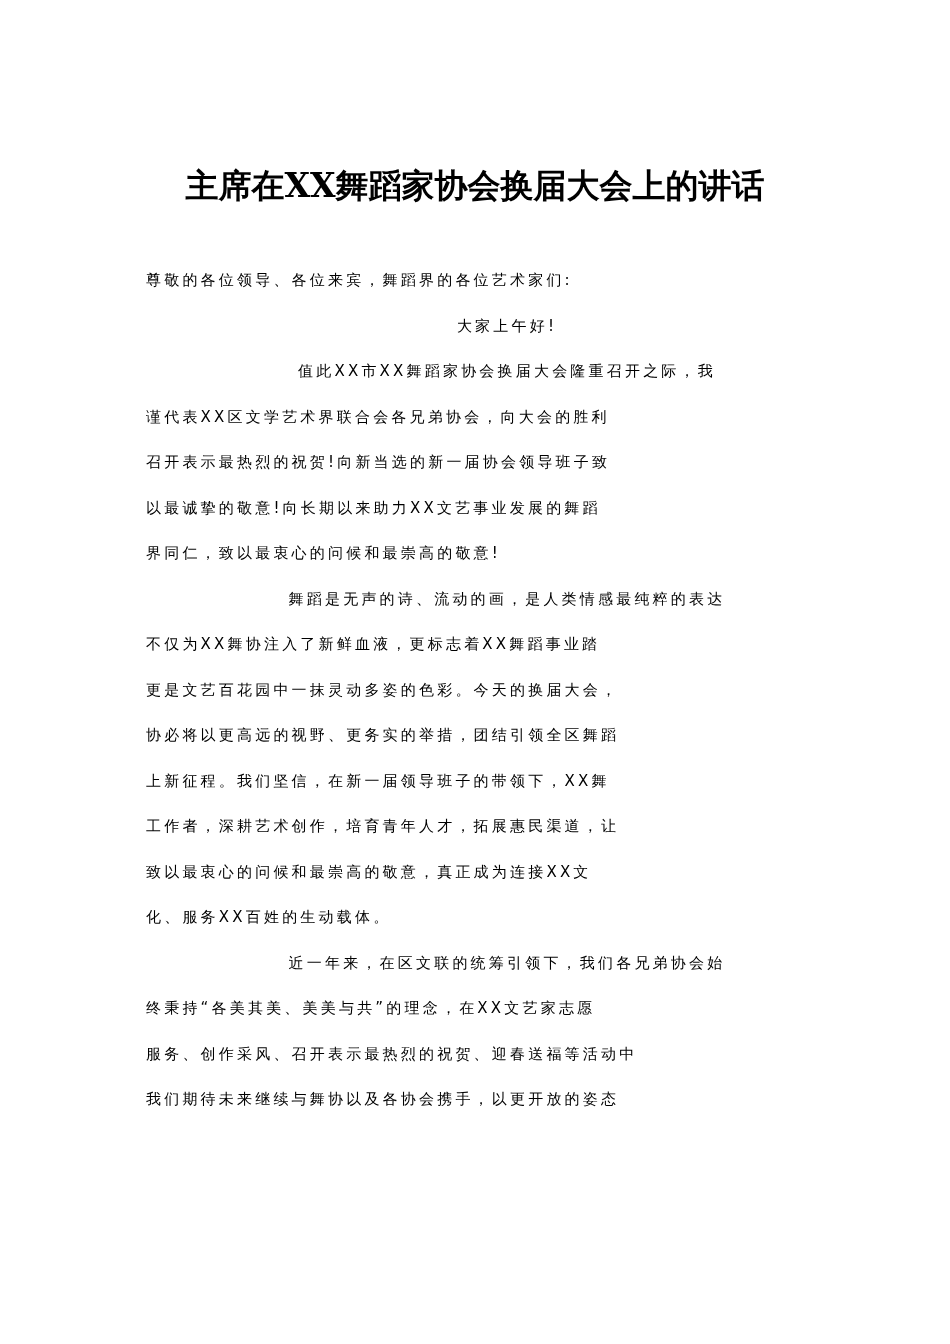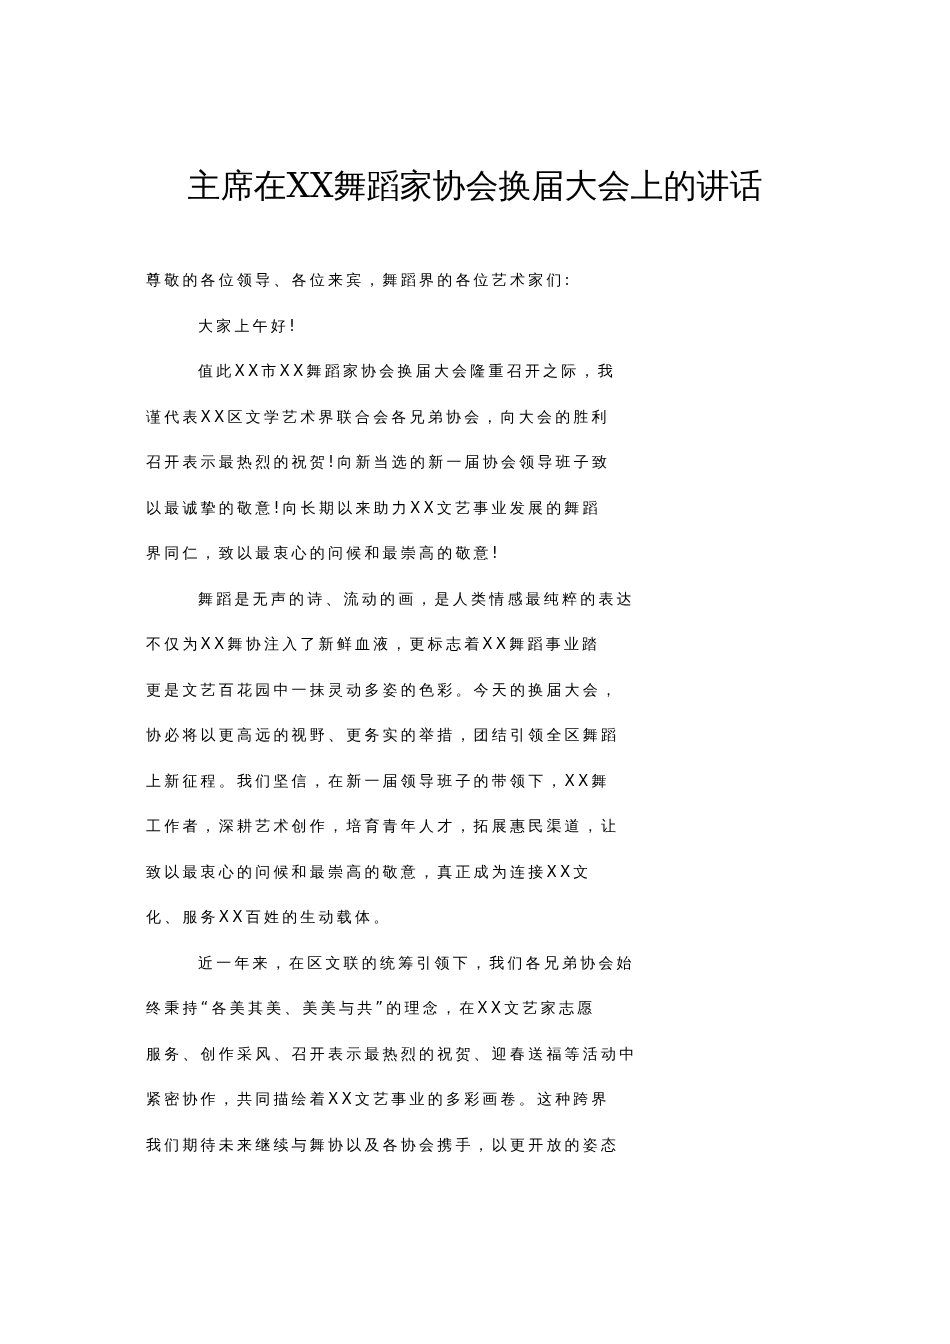--- a/index.html
+++ b/index.html
@@ -22,21 +22,21 @@
       height: 1344px;
       background: #ffffff;
     }
     .title {
       position: absolute;
       left: 0;
       top: 162px;
       width: 950px;
       text-align: center;
       font-family: "DejaVu Serif", "Liberation Serif", serif;
-      font-weight: normal;
+      font-weight: bold;
       font-size: 33px;
       line-height: 48px;
       letter-spacing: 0px;
       white-space: nowrap;
     }
     .body {
       position: absolute;
       left: 146px;
       top: 258px;
       width: 670px;
@@ -45,20 +45,21 @@
       line-height: 45.5px;
       letter-spacing: 3.2px;
       white-space: nowrap;
     }
     .line {
       display: block;
       height: 45.5px;
     }
     .indent {
       padding-left: 52px;
+      text-align: center;
     }
   </style>
 </head>
 <body>
 
 <div class="page">
   <div class="title">主席在XX舞蹈家协会换届大会上的讲话</div>
 
   <div class="body">
     <span class="line">尊敬的各位领导、各位来宾，舞蹈界的各位艺术家们:</span>
@@ -80,17 +81,16 @@
       <span class="line">上新征程。我们坚信，在新一届领导班子的带领下，XX舞</span>
       <span class="line">工作者，深耕艺术创作，培育青年人才，拓展惠民渠道，让</span>
       <span class="line">致以最衷心的问候和最崇高的敬意，真正成为连接XX文</span>
       <span class="line">化、服务XX百姓的生动载体。</span>
     </div>
 
     <div>
       <span class="line indent">近一年来，在区文联的统筹引领下，我们各兄弟协会始</span>
       <span class="line">终秉持“各美其美、美美与共”的理念，在XX文艺家志愿</span>
       <span class="line">服务、创作采风、召开表示最热烈的祝贺、迎春送福等活动中</span>
-      <span class="line">紧密协作，共同描绘着XX文艺事业的多彩画卷。这种跨界</span>
       <span class="line">我们期待未来继续与舞协以及各协会携手，以更开放的姿态</span>
     </div>
   </div>
 </div>
 
 </body></html>

